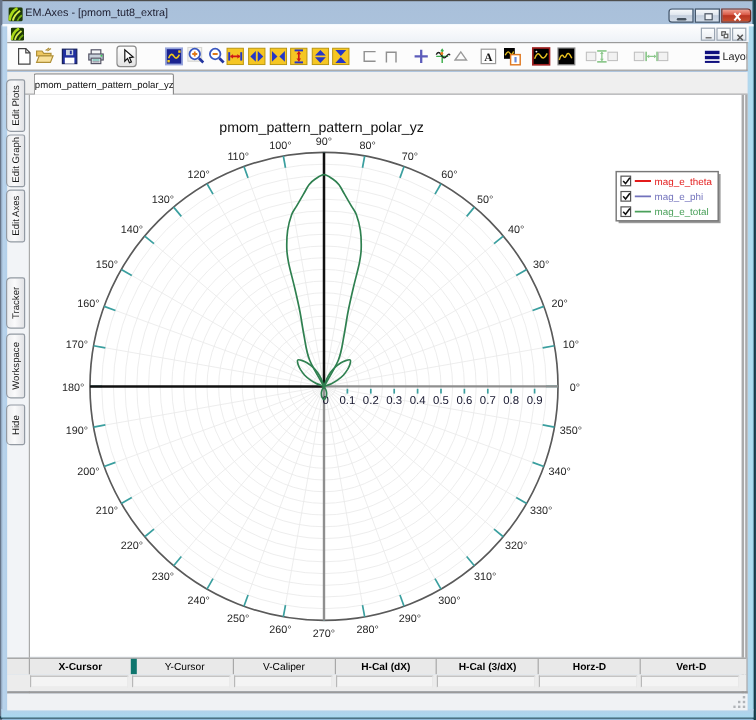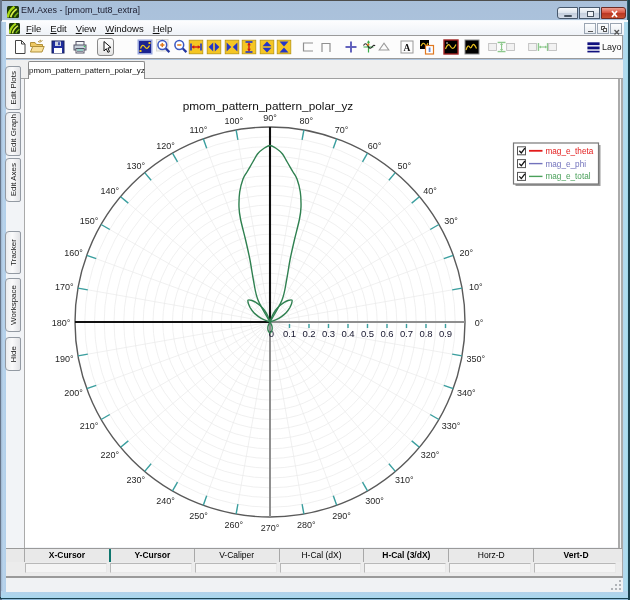--- a/index.html
+++ b/index.html
@@ -39,23 +39,20 @@
 
   <div style="position:absolute;left:2px;top:19.5px;width:626px;height:2px;background:#f4f9fd"></div>
 
   <div style="position:absolute;left:6px;top:21px;width:618px;height:14px;background:linear-gradient(#fdfdfe,#eef2f7)"></div>
   <svg width="11" height="11" viewBox="0 0 16 16" style="position:absolute;left:9px;top:23px">
 <rect width="16" height="16" rx="2" fill="#1d3a08"></rect>
 <path d="M1 15 Q2 6 10 1" fill="none" stroke="#a8d818" stroke-width="3.2"></path>
 <path d="M5 15 Q6 9 13 4" fill="none" stroke="#d8f048" stroke-width="2.2"></path>
 <path d="M10 15 Q11 12 15 9" fill="none" stroke="#78b014" stroke-width="2"></path>
 </svg>
-  <div style="position:absolute;left:26px;top:23px;font-size:9.5px;color:#111">
-    <span style="margin-right:9px"><u>F</u>ile</span><span style="margin-right:9px"><u>E</u>dit</span><span style="margin-right:9px"><u>V</u>iew</span><span style="margin-right:9px"><u>W</u>indows</span><span><u>H</u>elp</span>
-  </div>
 
 <div style="position:absolute;left:584px;top:23px;width:12px;height:11px;border:1px solid #9aa5b2;background:linear-gradient(#fcfdfe,#e8ecf1);">
       <div style="position:absolute;left:2.5px;top:7px;width:5px;height:1.4px;background:#555"></div>
     </div>
 <div style="position:absolute;left:597px;top:23px;width:12px;height:11px;border:1px solid #9aa5b2;background:linear-gradient(#fcfdfe,#e8ecf1);">
       <div style="position:absolute;left:2.5px;top:2px;width:4.5px;height:3.5px;border:1px solid #555"></div>
       <div style="position:absolute;left:4.5px;top:4px;width:4.5px;height:3.5px;border:1px solid #555;background:#f6f8fa"></div>
     </div>
 <div style="position:absolute;left:610px;top:23px;width:12px;height:11px;border:1px solid #9aa5b2;background:linear-gradient(#fcfdfe,#e8ecf1);"><svg width="12" height="11">
         <path d="M3.5 3 L8 7.5 M8 3 L3.5 7.5" stroke="#555" stroke-width="1.3"></path>
@@ -419,25 +416,25 @@
 <span style="writing-mode:vertical-lr;transform:rotate(180deg);font-size:8px;color:#1a1a1a;white-space:nowrap">Workspace</span>
     </div>
 <div style="position:absolute;left:5px;top:337px;width:16px;height:34px;
 background:linear-gradient(to right,#ebecee,#fafafb 45%,#e2e3e6);border:1px solid #939aa3;border-radius:4px 2px 2px 4px;
 display:flex;align-items:center;justify-content:center">
 <span style="writing-mode:vertical-lr;transform:rotate(180deg);font-size:8px;color:#1a1a1a;white-space:nowrap">Hide</span>
     </div>
 
   <div style="position:absolute;left:6px;top:548px;width:616px;height:14px;background:#e9e9e9;border-top:1px solid #9a9a9a">
       <div style="position:absolute;left:18.0px;top:0;width:84.9px;height:13px;border-left:1px solid #a8a8a8;text-align:center;font-size:8.5px;font-weight:bold;color:#000;line-height:13px">X-Cursor</div>
-      <div style="position:absolute;left:102.9px;top:0;width:84.9px;height:13px;border-left:2px solid #0f766e;text-align:center;font-size:8.5px;font-weight:bold;color:#000;line-height:13px">Y-Cursor</div>
+      <div style="position:absolute;left:102.9px;top:0;width:84.9px;height:13px;border-left:5px solid #0f766e;text-align:center;font-size:8.5px;font-weight:normal;color:#000;line-height:13px">Y-Cursor</div>
       <div style="position:absolute;left:187.7px;top:0;width:84.9px;height:13px;border-left:1px solid #a8a8a8;text-align:center;font-size:8.5px;font-weight:normal;color:#000;line-height:13px">V-Caliper</div>
-      <div style="position:absolute;left:272.6px;top:0;width:84.9px;height:13px;border-left:1px solid #a8a8a8;text-align:center;font-size:8.5px;font-weight:normal;color:#000;line-height:13px">H-Cal (dX)</div>
+      <div style="position:absolute;left:272.6px;top:0;width:84.9px;height:13px;border-left:1px solid #a8a8a8;text-align:center;font-size:8.5px;font-weight:bold;color:#000;line-height:13px">H-Cal (dX)</div>
       <div style="position:absolute;left:357.4px;top:0;width:84.9px;height:13px;border-left:1px solid #a8a8a8;text-align:center;font-size:8.5px;font-weight:bold;color:#000;line-height:13px">H-Cal (3/dX)</div>
-      <div style="position:absolute;left:442.3px;top:0;width:84.9px;height:13px;border-left:1px solid #a8a8a8;text-align:center;font-size:8.5px;font-weight:normal;color:#000;line-height:13px">Horz-D</div>
+      <div style="position:absolute;left:442.3px;top:0;width:84.9px;height:13px;border-left:1px solid #a8a8a8;text-align:center;font-size:8.5px;font-weight:bold;color:#000;line-height:13px">Horz-D</div>
       <div style="position:absolute;left:527.1px;top:0;width:84.9px;height:13px;border-left:1px solid #a8a8a8;text-align:center;font-size:8.5px;font-weight:bold;color:#000;line-height:13px">Vert-D</div>
     </div>
 <div style="position:absolute;left:6px;top:562px;width:616px;height:14px;background:#ececec">
       <div style="position:absolute;left:19.0px;top:1px;width:81.9px;height:10px;background:#f4f4f4;border:1px solid #b8b8b8;border-bottom-color:#e8e8e8;border-right-color:#e8e8e8"></div>
       <div style="position:absolute;left:103.9px;top:1px;width:81.9px;height:10px;background:#f4f4f4;border:1px solid #b8b8b8;border-bottom-color:#e8e8e8;border-right-color:#e8e8e8"></div>
       <div style="position:absolute;left:188.7px;top:1px;width:81.9px;height:10px;background:#f4f4f4;border:1px solid #b8b8b8;border-bottom-color:#e8e8e8;border-right-color:#e8e8e8"></div>
       <div style="position:absolute;left:273.6px;top:1px;width:81.9px;height:10px;background:#f4f4f4;border:1px solid #b8b8b8;border-bottom-color:#e8e8e8;border-right-color:#e8e8e8"></div>
       <div style="position:absolute;left:358.4px;top:1px;width:81.9px;height:10px;background:#f4f4f4;border:1px solid #b8b8b8;border-bottom-color:#e8e8e8;border-right-color:#e8e8e8"></div>
       <div style="position:absolute;left:443.3px;top:1px;width:81.9px;height:10px;background:#f4f4f4;border:1px solid #b8b8b8;border-bottom-color:#e8e8e8;border-right-color:#e8e8e8"></div>
       <div style="position:absolute;left:528.1px;top:1px;width:81.9px;height:10px;background:#f4f4f4;border:1px solid #b8b8b8;border-bottom-color:#e8e8e8;border-right-color:#e8e8e8"></div>

